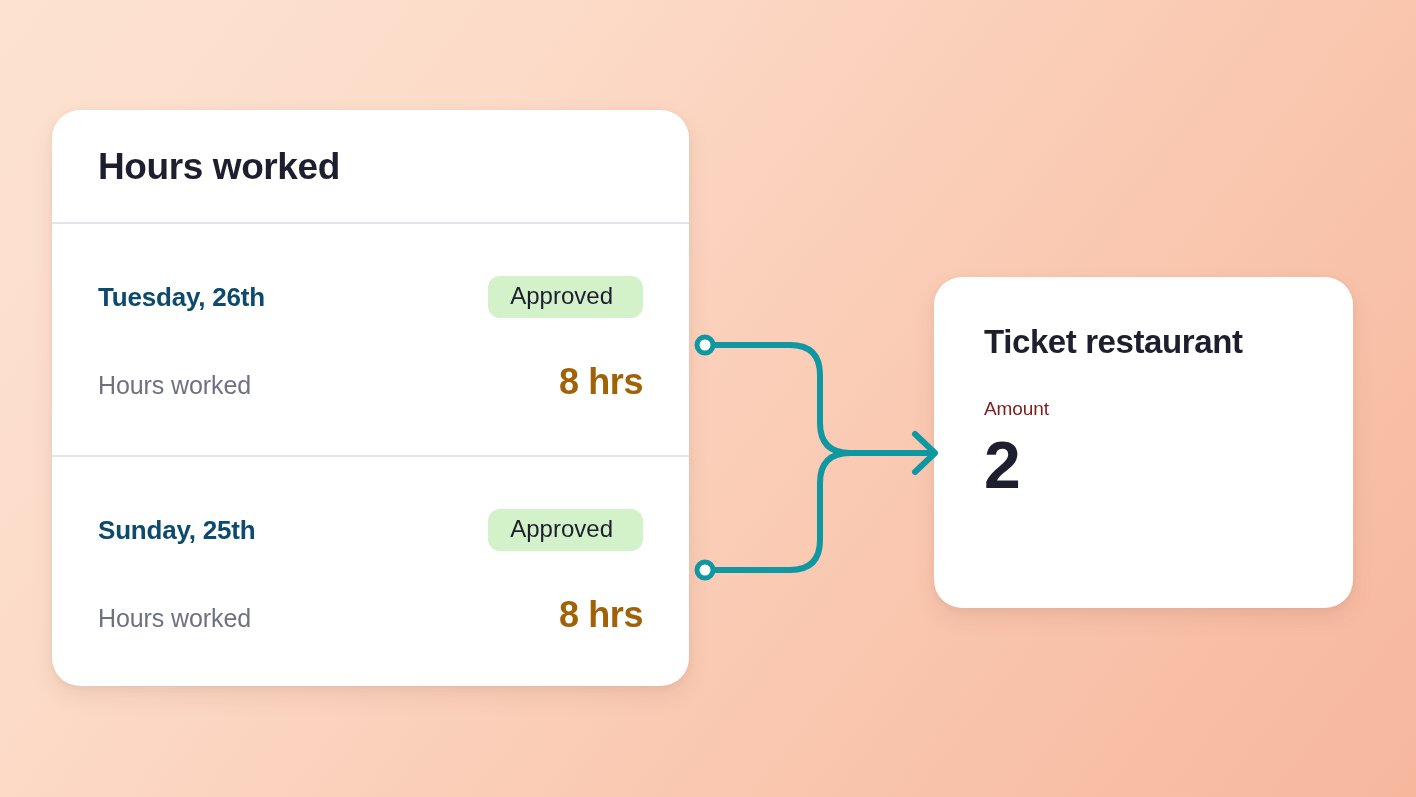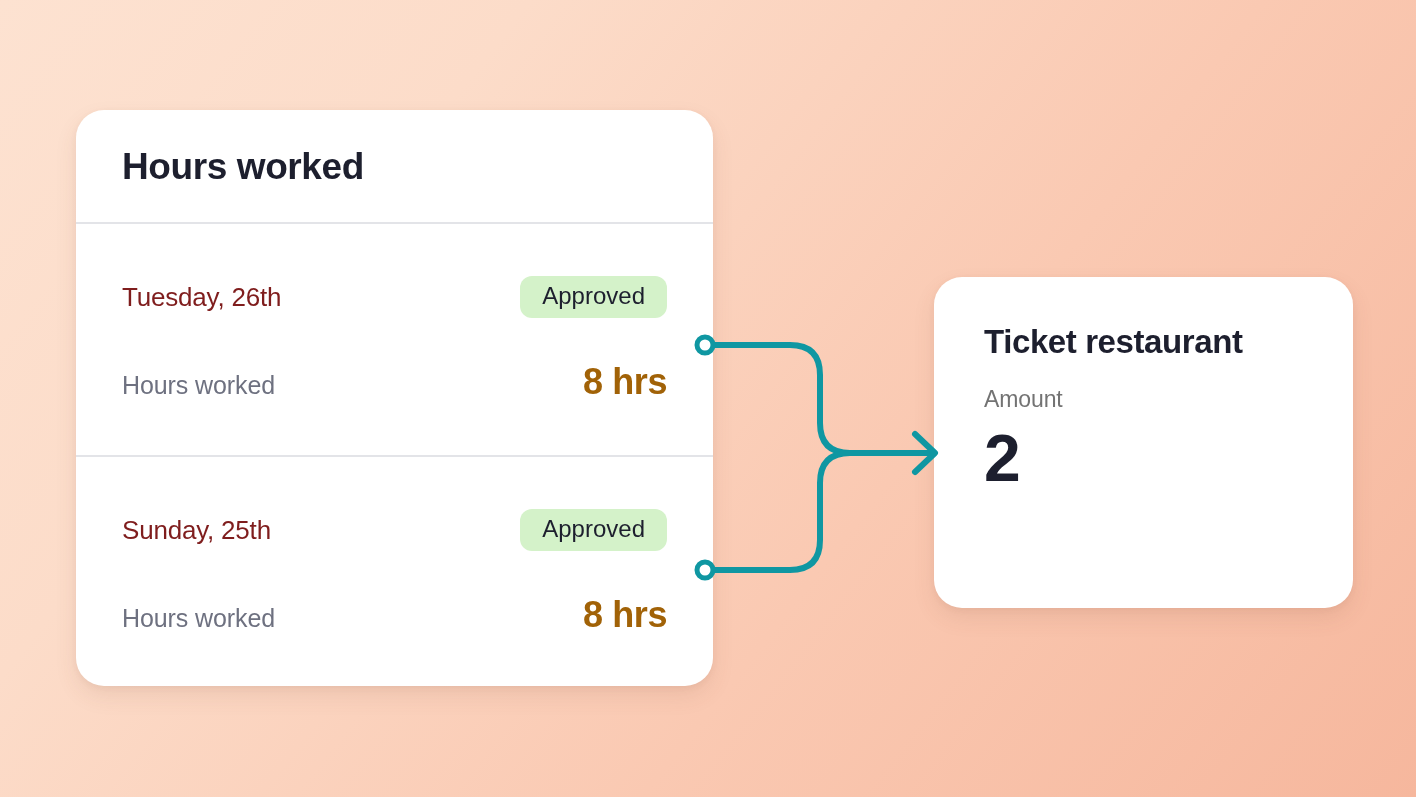--- a/index.html
+++ b/index.html
@@ -26,21 +26,21 @@
   .card {
     position: absolute;
     background: #ffffff;
     border-radius: 28px;
     box-shadow: 0 10px 22px rgba(120, 70, 45, 0.10),
                 0 2px 6px rgba(120, 70, 45, 0.06);
     box-sizing: border-box;
   }
 
   #hours-card {
-    left: 76px;
+    left: 52px;
     top: 110px;
     width: 637px;
     height: 576px;
   }
 
   #ticket-card {
     left: 934px;
     top: 277px;
     width: 419px;
     height: 331px;
@@ -80,30 +80,30 @@
 
   .day-top {
     display: flex;
     align-items: center;
     justify-content: space-between;
     margin-top: 52px;
   }
 
   .day-label {
     font-size: 26px;
-    font-weight: normal;
-    color: #7f1d1d;
+    font-weight: bold;
+    color: #0c4a6e;
     letter-spacing: -0.2px;
   }
 
   .status-badge {
     background: #d4f2c9;
     color: #1d1f2e;
     font-size: 24px;
-    padding: 8px 22px 10px 22px;
+    padding: 8px 30px 10px 22px;
     border-radius: 12px;
     line-height: 1;
     white-space: nowrap;
   }
 
   .day-bottom {
     display: flex;
     align-items: baseline;
     justify-content: space-between;
     margin-top: 43px;
@@ -131,23 +131,23 @@
 
   .ticket-title {
     font-size: 33px;
     font-weight: bold;
     color: #1d1f2e;
     letter-spacing: -0.4px;
     line-height: 1;
   }
 
   .ticket-amount-label {
-    font-size: 23px;
-    color: #737373;
-    margin-top: 28px;
+    font-size: 19px;
+    color: #7f1d1d;
+    margin-top: 40px;
     letter-spacing: -0.1px;
   }
 
   .ticket-amount-value {
     font-size: 66px;
     font-weight: bold;
     color: #1d1f2e;
     margin-top: 12px;
     line-height: 1;
     letter-spacing: -1px;

